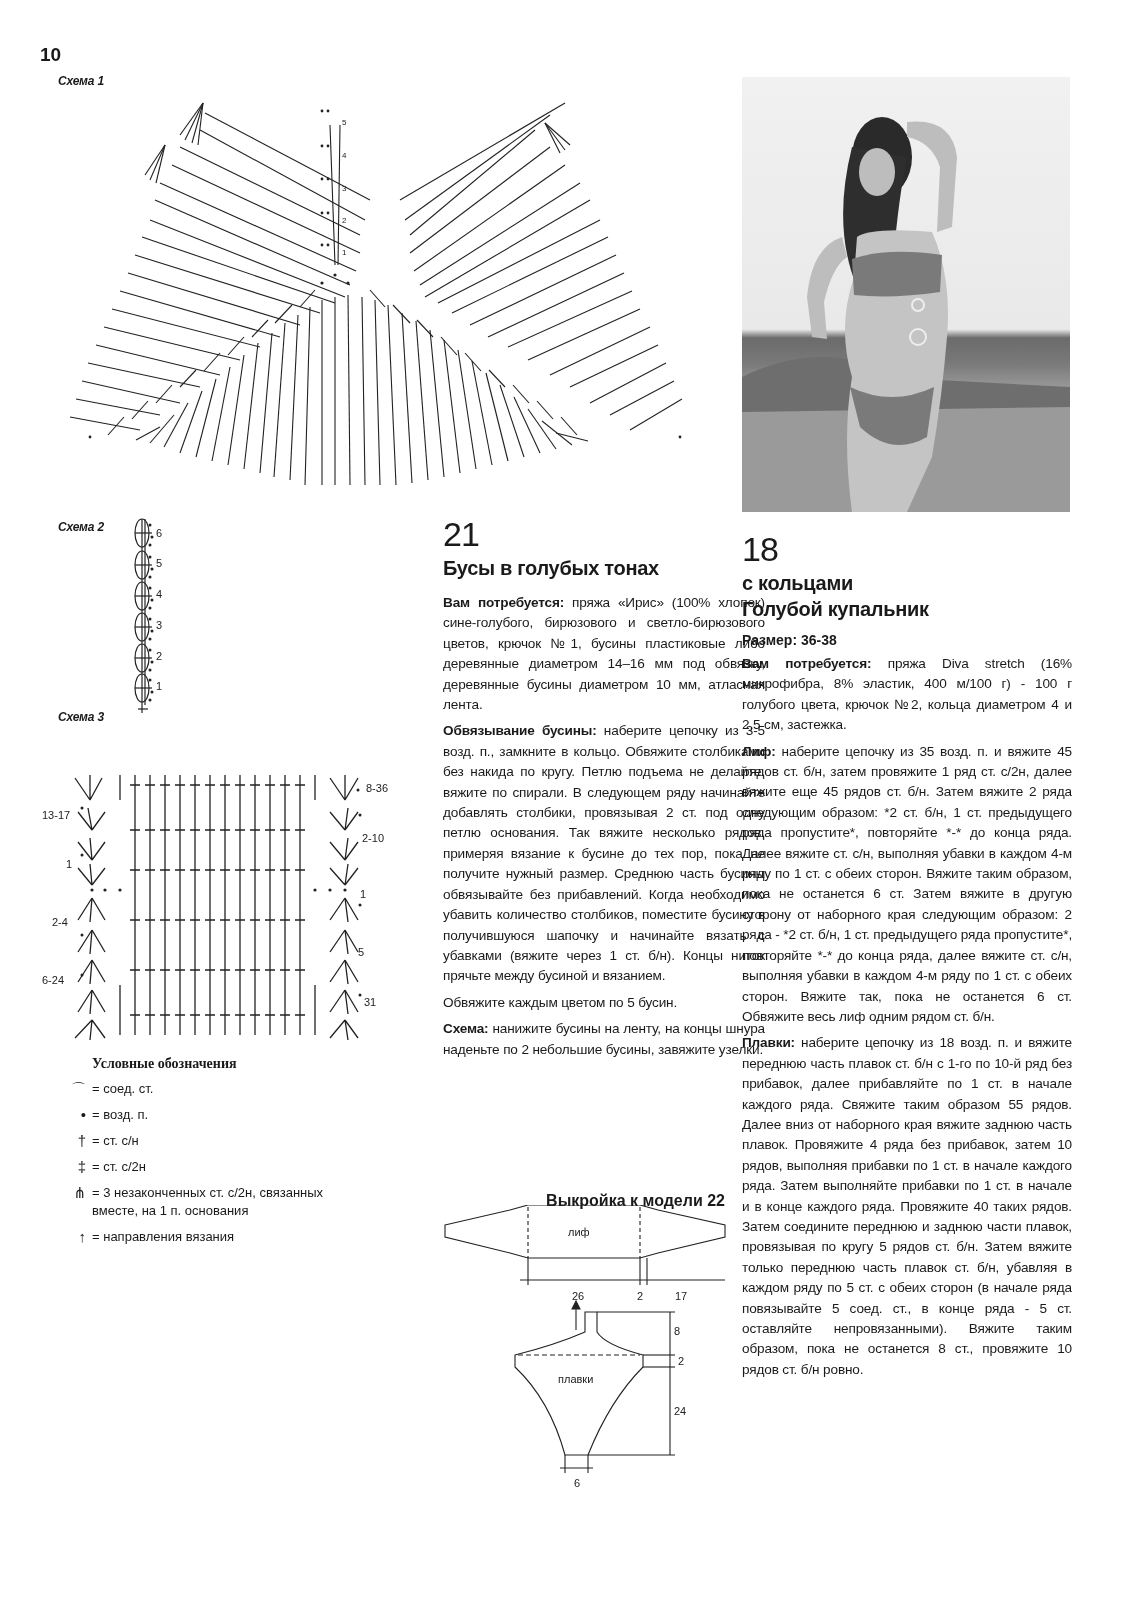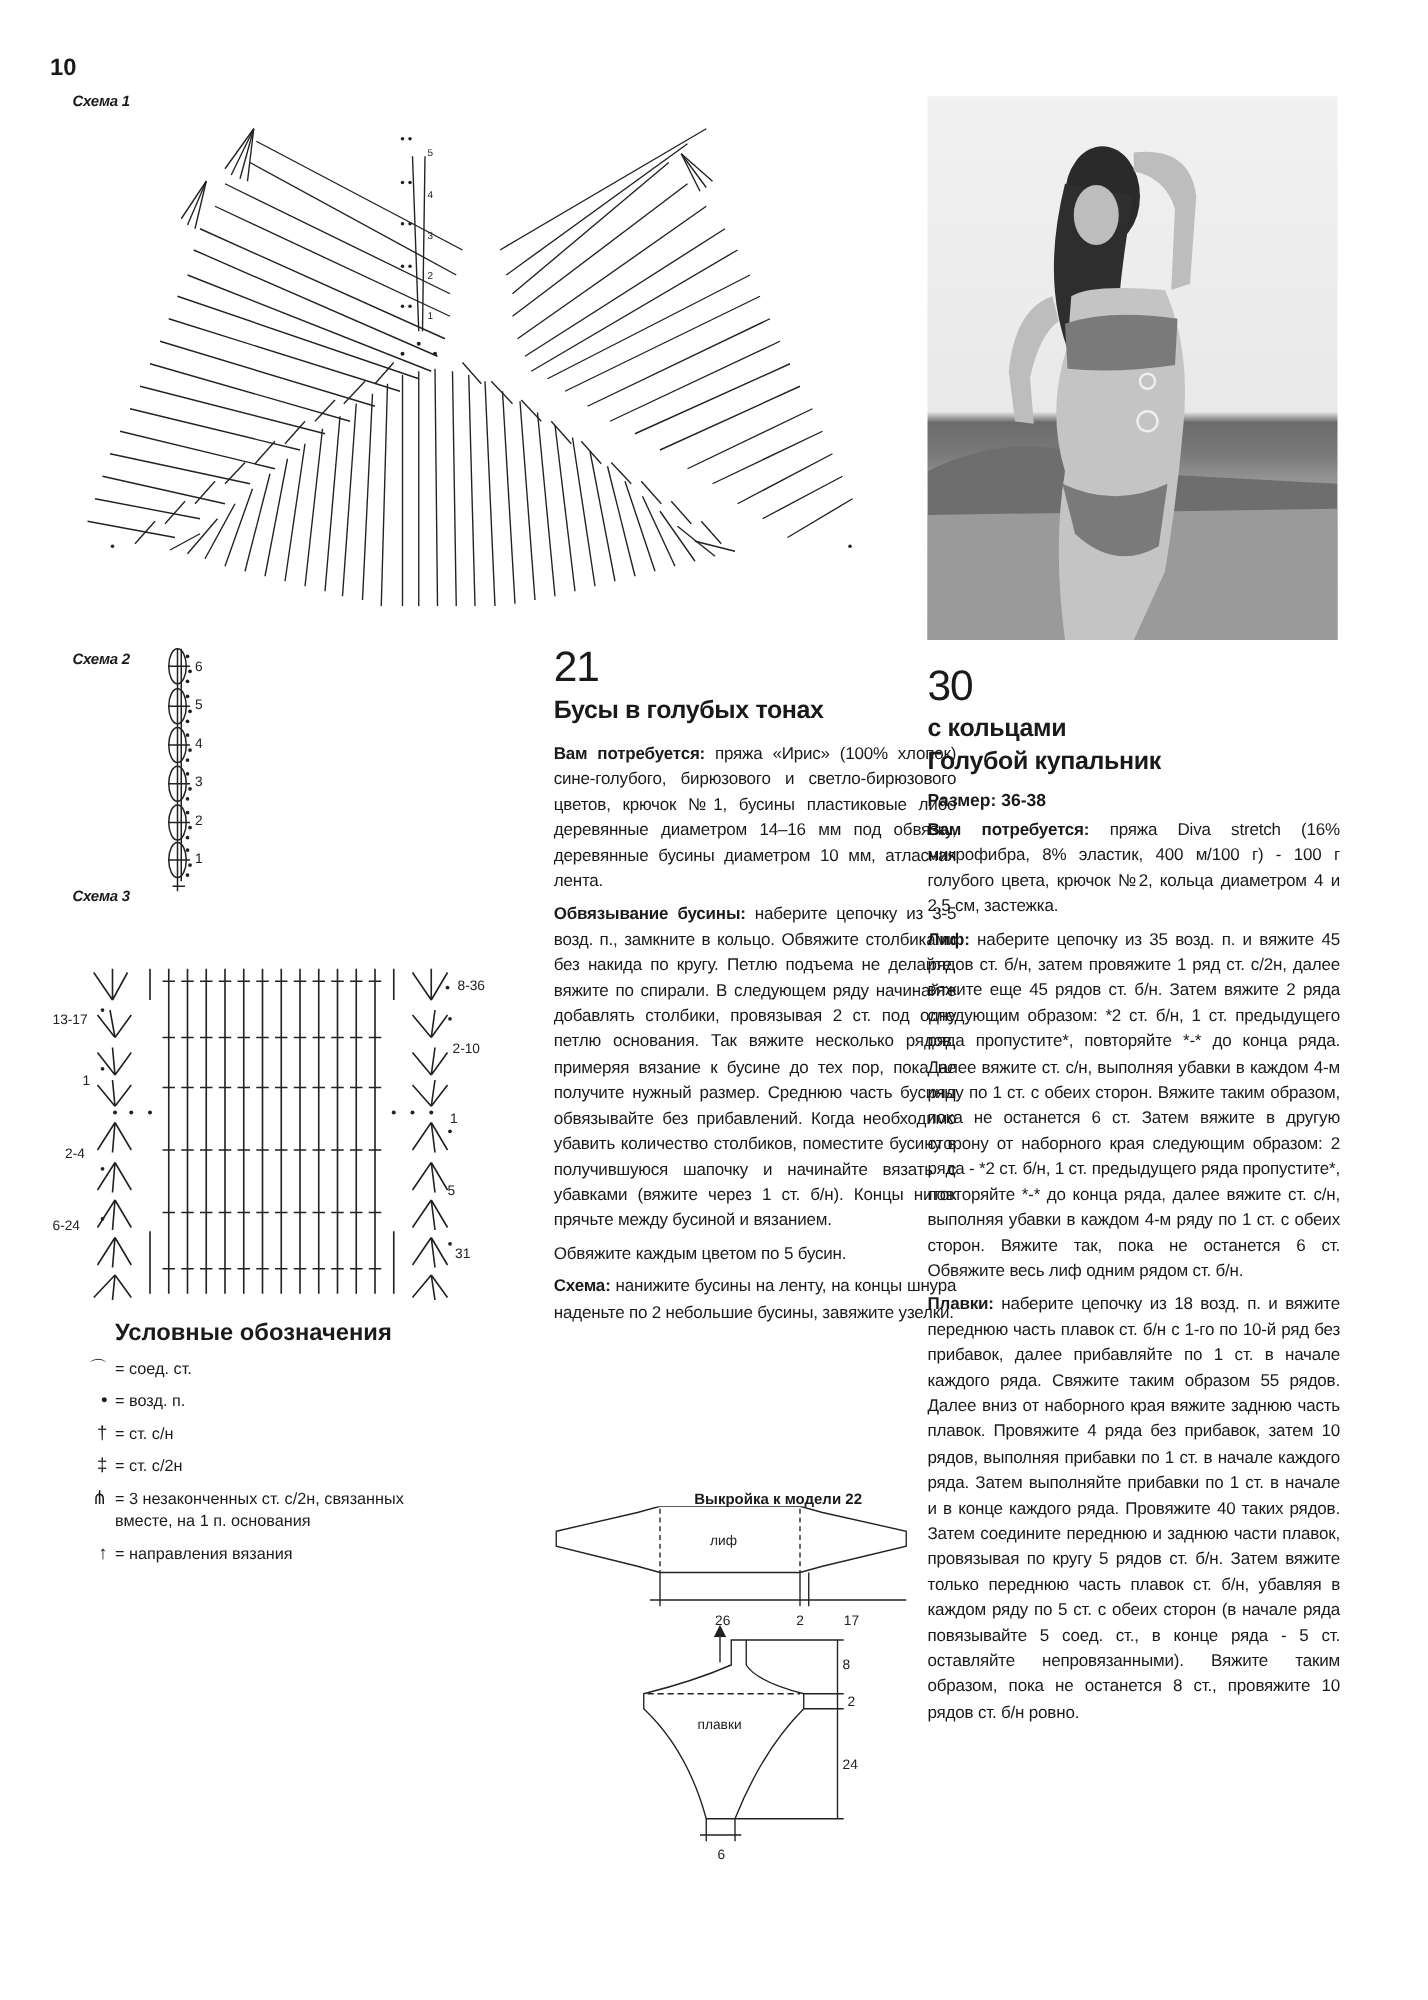--- a/index.html
+++ b/index.html
@@ -8,25 +8,25 @@
   .abs { position: absolute; }
   .page-num { left: 40px; top: 44px; font-size: 19px; font-weight: bold; }
   .schema-label { font-size: 12px; font-weight: bold; letter-spacing: -0.2px; font-style: italic; }
   .diagram svg { display: block; }
   .model-num { font-size: 34px; font-weight: normal; letter-spacing: -1px; line-height: 38px; }
   .model-title { font-size: 20px; font-weight: bold; line-height: 26px; letter-spacing: -0.3px; }
   .body-text { font-size: 13.6px; line-height: 20.4px; text-align: justify; letter-spacing: -0.15px; }
   .body-text p { margin-bottom: 6px; }
   .body-text b { font-weight: bold; }
   .size-line { font-size: 14px; font-weight: bold; margin: 4px 0 6px; }
-  .legend-title { font-size: 19px; font-weight: bold; }
+  .legend-title { font-size: 14px; font-weight: bold; font-family: Liberation Serif, serif; }
   .legend-row { display: flex; align-items: flex-start; font-size: 13px; line-height: 18px; margin-top: 8px; }
   .legend-sym { width: 42px; text-align: right; padding-right: 6px; font-size: 15px; flex-shrink: 0; }
   .photo { background: linear-gradient(180deg, #f1f1f1 0%, #e9e9e9 58%, #6b6b6b 60%, #7a7a7a 66%, #9c9c9c 72%, #8a8a8a 100%); overflow: hidden; }
-  .pattern-title { font-size: 12px; font-weight: bold; text-align: center; }
+  .pattern-title { font-size: 16px; font-weight: bold; text-align: right; }
 </style>
 </head>
 <body>
 
 <div class="abs page-num">10</div>
 
 <div class="abs schema-label" style="left:58px; top:74px;">Схема 1</div>
 <div class="abs diagram" style="left:60px; top:85px; width:650px; height:400px;">
   <svg width="650" height="400" viewBox="0 0 650 400">
     <g stroke="#222" stroke-width="1.1" fill="none">
@@ -388,21 +388,21 @@
     <path d="M110 182 Q145 170 200 178 L198 215 Q150 222 112 218 Z" fill="#7a7a7a"></path>
     <path d="M108 310 Q150 330 192 310 L185 360 Q150 380 118 350 Z" fill="#7a7a7a"></path>
     <path d="M165 45 Q210 40 215 80 L210 150 L195 155 L198 90 Q190 65 165 60 Z" fill="#bdbdbd"></path>
     <path d="M100 160 Q70 170 65 220 L70 260 L85 262 L82 225 Q90 190 105 180 Z" fill="#bdbdbd"></path>
     <circle cx="176" cy="228" r="6" fill="none" stroke="#eee" stroke-width="2"></circle>
     <circle cx="176" cy="260" r="8" fill="none" stroke="#eee" stroke-width="2"></circle>
   </svg>
 </div>
 
 <div class="abs" style="left:742px; top:530px; width:330px;">
-  <div class="model-num">30</div>
+  <div class="model-num">18</div>
   <div class="model-title" style="margin-top:2px;">
     <div>с кольцами</div>
     <div>Голубой купальник</div>
   </div>
   <div class="size-line" style="margin-top:10px;">Размер: 36-38</div>
   <div class="body-text">
     <p><b>Вам потребуется:</b><span> пряжа Diva stretch (16% микрофибра, 8% эластик, 400 м/100 г) - 100 г голубого цвета, крючок №2, кольца диаметром 4 и 2,5 см, застежка.</span></p>
     <p><b>Лиф:</b><span> наберите цепочку из 35 возд. п. и вяжите 45 рядов ст. б/н, затем провяжите 1 ряд ст. с/2н, далее вяжите еще 45 рядов ст. б/н. Затем вяжите 2 ряда следующим образом: *2 ст. б/н, 1 ст. предыдущего ряда пропустите*, повторяйте *-* до конца ряда. Далее вяжите ст. с/н, выполняя убавки в каждом 4-м ряду по 1 ст. с обеих сторон. Вяжите таким образом, пока не останется 6 ст. Затем вяжите в другую сторону от наборного края следующим образом: 2 ряда - *2 ст. б/н, 1 ст. предыдущего ряда пропустите*, повторяйте *-* до конца ряда, далее вяжите ст. с/н, выполняя убавки в каждом 4-м ряду по 1 ст. с обеих сторон. Вяжите так, пока не останется 6 ст. Обвяжите весь лиф одним рядом ст. б/н.</span></p>
     <p><b>Плавки:</b><span> наберите цепочку из 18 возд. п. и вяжите переднюю часть плавок ст. б/н с 1-го по 10-й ряд без прибавок, далее прибавляйте по 1 ст. в начале каждого ряда. Свяжите таким образом 55 рядов. Далее вниз от наборного края вяжите заднюю часть плавок. Провяжите 4 ряда без прибавок, затем 10 рядов, выполняя прибавки по 1 ст. в начале каждого ряда. Затем выполняйте прибавки по 1 ст. в начале и в конце каждого ряда. Провяжите 40 таких рядов. Затем соедините переднюю и заднюю части плавок, провязывая по кругу 5 рядов ст. б/н. Затем вяжите только переднюю часть плавок ст. б/н, убавляя в каждом ряду по 5 ст. с обеих сторон (в начале ряда повязывайте 5 соед. ст., в конце ряда - 5 ст. оставляйте непровязанными). Вяжите таким образом, пока не останется 8 ст., провяжите 10 рядов ст. б/н ровно.</span></p>
   </div>

